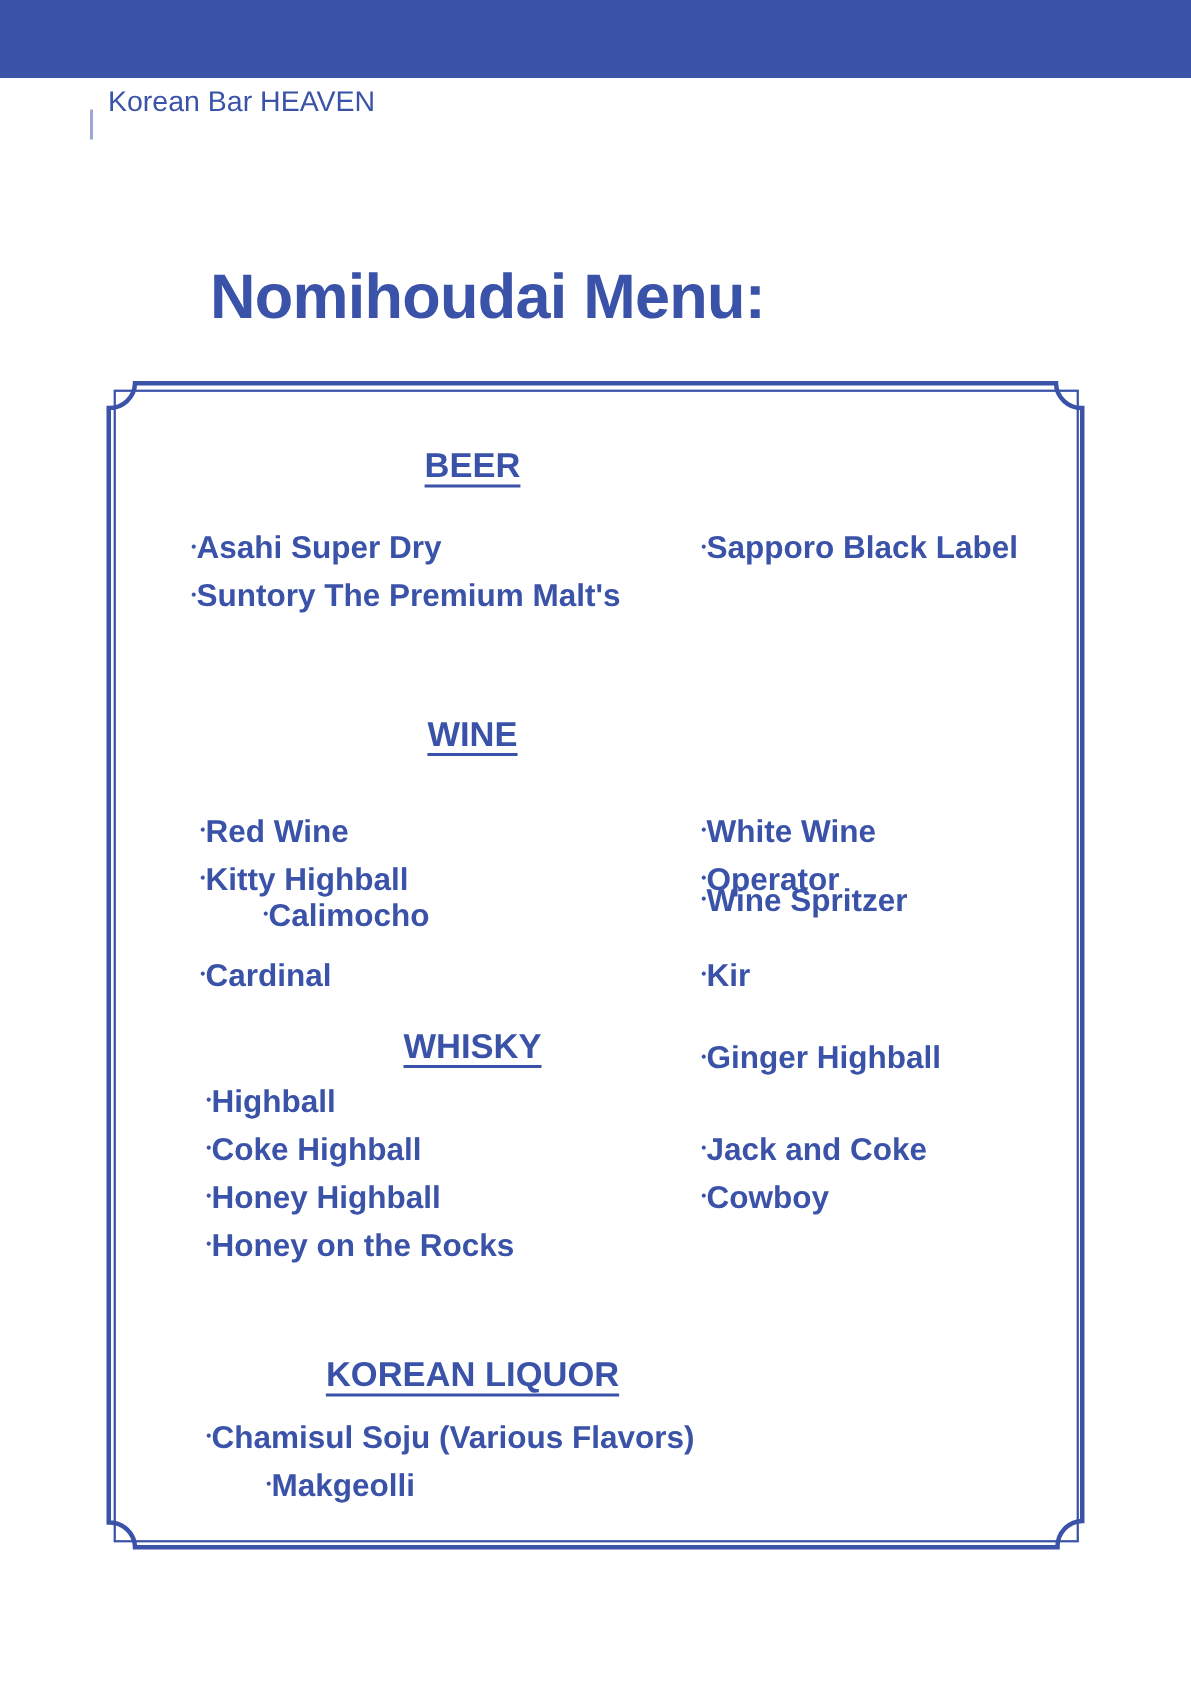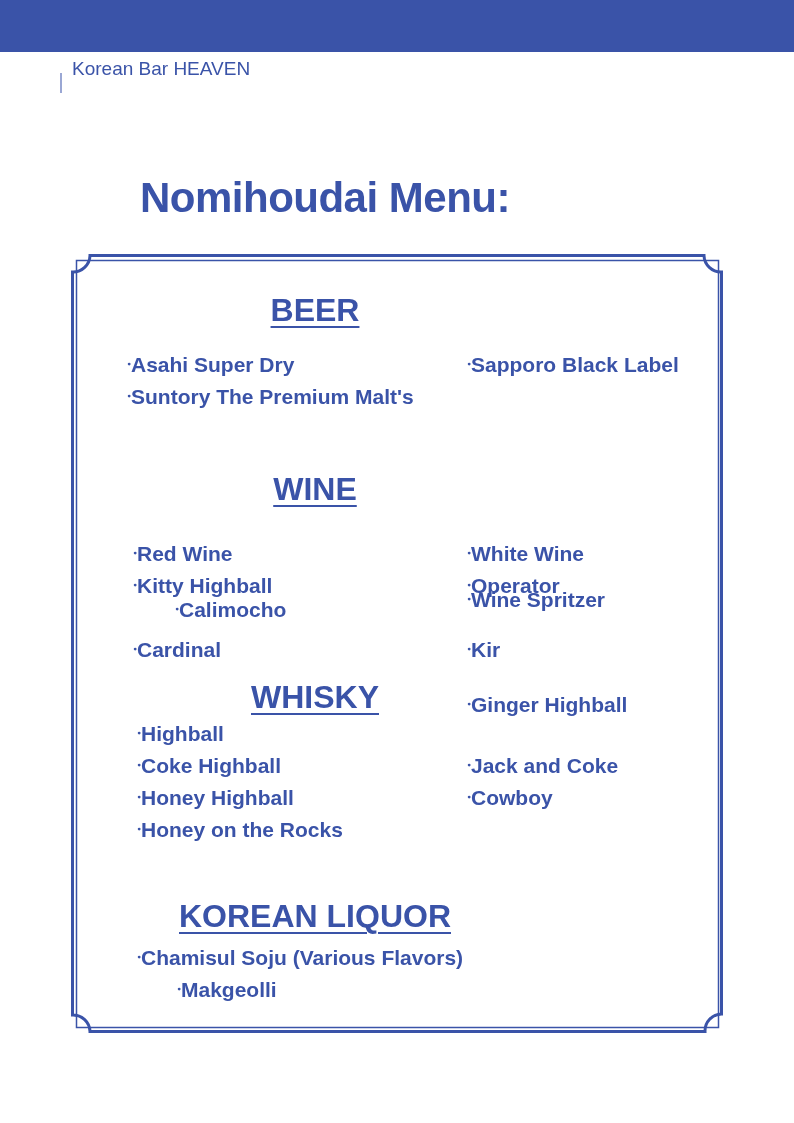--- a/index.html
+++ b/index.html
@@ -32,21 +32,21 @@
       letter-spacing: -0.5px;
     }
     .frame {
       position: absolute; left: 0; top: 0;
       width: 794px; height: 1123px;
       pointer-events: none;
     }
     .section-heading {
       position: absolute; left: 0; width: 630px;
       text-align: center;
-      font-size: 32px; font-weight: bold;
+      font-size: 23px; font-weight: bold;
       line-height: 36px;
       text-decoration: underline;
       text-decoration-thickness: 2px;
       text-underline-offset: 5px;
       white-space: nowrap;
     }
     .item {
       position: absolute;
       font-size: 21px; font-weight: bold;
       line-height: 28px; white-space: nowrap;

